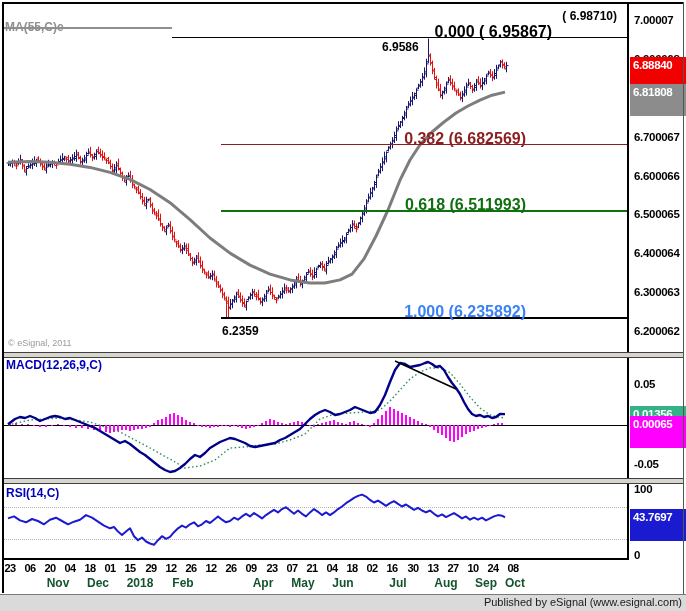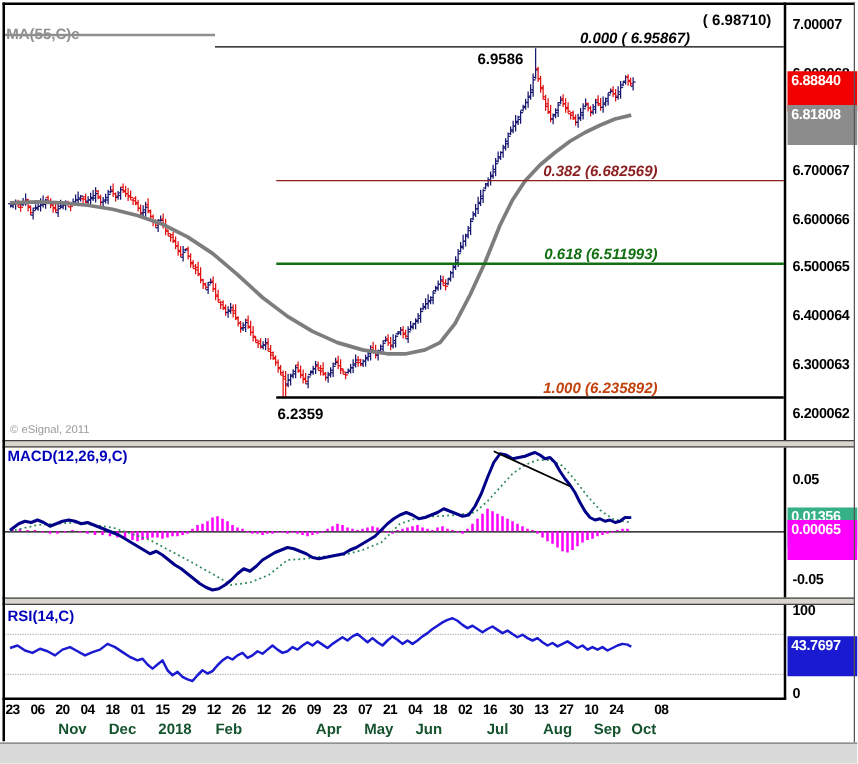--- a/index.html
+++ b/index.html
@@ -8,21 +8,21 @@
   .win{position:absolute;left:0;top:0;width:686px;height:611px;background:#fff;}
   svg#plot{position:absolute;left:0;top:0;z-index:3;pointer-events:none;}
   .frame-top{position:absolute;left:2px;top:2px;width:682px;height:2px;background:#000;z-index:9;}
   .frame-left{position:absolute;left:2px;top:2px;width:2px;height:591px;background:#000;z-index:9;}
   .frame-right{position:absolute;left:683px;top:2px;width:1px;height:592px;background:#555;z-index:9;}
   .axis-line{position:absolute;left:627px;top:2px;width:2px;height:557px;background:#000;z-index:5;}
   .panel-bottom{position:absolute;left:2px;top:558px;width:627px;height:2px;background:#000;z-index:5;}
   .splitter{position:absolute;left:2px;width:682px;height:4px;background:#d8d5ce;
             border-top:1px solid #404040;border-bottom:1px solid #404040;z-index:6;}
   .fibline{position:absolute;height:1.6px;z-index:4;}
-  .fiblbl{position:absolute;font-size:12px;font-weight:bold;z-index:5;white-space:nowrap;font-style:italic;}
+  .fiblbl{position:absolute;font-size:16px;font-weight:bold;z-index:5;white-space:nowrap;}
   .title{position:absolute;left:6px;top:4px;font-size:12px;font-weight:bold;color:#000;
          letter-spacing:-0.2px;white-space:nowrap;z-index:7;}
   .dynprice{position:absolute;right:69px;top:9px;font-size:12px;font-weight:bold;color:#000;z-index:7;}
   .malabel{position:absolute;left:5px;top:20px;font-size:12px;font-weight:bold;color:#8f8f8f;z-index:5;}
   .mastrike{position:absolute;left:4px;top:27px;width:168px;height:1.5px;background:#8f8f8f;z-index:4;}
   .axlbl{position:absolute;left:634px;font-size:11.5px;font-weight:bold;color:#000;
          letter-spacing:-0.3px;z-index:4;white-space:nowrap;}
   .vbox{position:absolute;left:630px;width:56px;height:32px;color:#fff;font-weight:bold;
         font-size:11.5px;line-height:16px;padding-left:3px;box-sizing:border-box;
         letter-spacing:-0.3px;z-index:8;}
@@ -941,20 +941,21 @@
   <div class="vbox" id="macd-box" style="top: 406.152px; background: rgb(53, 176, 135);">0.01356</div>
   <div class="vbox" id="signal-box" style="top: 416.48px; background: rgb(255, 0, 255);">0.00065</div>
 
   <div class="splitter" style="top:478px;"></div>
   <div class="pnl-lbl" style="top:486px;">RSI(14,C)</div>
   <div class="rsi-grid" style="top:507px;"></div>
   <div class="rsi-grid" style="top:539px;"></div>
   <div class="vbox" id="rsi-box" style="top: 509.36px; background: rgb(26, 26, 208);">43.7697</div>
 
   <div class="statusbar"></div>
+  <div class="pub">Published by eSignal (www.esignal.com)</div>
 
 <div class="axlbl" style="top: 14.4368px; z-index: 7;">7.00007</div>
     <div class="axlbl" style="top: 53.2376px; z-index: 4;">6.900068</div>
     <div class="axlbl" style="top: 92.0376px; z-index: 4;">6.800068</div>
     <div class="axlbl" style="top: 130.838px; z-index: 7;">6.700067</div>
     <div class="axlbl" style="top: 169.638px; z-index: 7;">6.600066</div>
     <div class="axlbl" style="top: 208.439px; z-index: 7;">6.500065</div>
     <div class="axlbl" style="top: 247.239px; z-index: 7;">6.400064</div>
     <div class="axlbl" style="top: 286.04px; z-index: 7;">6.300063</div>
     <div class="axlbl" style="top: 324.84px; z-index: 7;">6.200062</div>
@@ -963,21 +964,21 @@
     <div class="axlbl" style="top: 483px;">100</div>
     <div class="axlbl" style="top: 516px;">50</div>
     <div class="axlbl" style="top: 549px;">0</div>
     <div class="fibline" style="left: 172px; top: 36.7px; width: 455px; background: rgb(0, 0, 0);"></div>
     <div class="fiblbl" style="right: 134px; top: 22.5px; color: rgb(0, 0, 0);">0.000 ( 6.95867)</div>
     <div class="fibline" style="left: 221px; top: 143.827px; width: 406px; background: rgb(139, 31, 31);"></div>
     <div class="fiblbl" style="right: 160px; top: 129.627px; color: rgb(139, 31, 31);">0.382 (6.682569)</div>
     <div class="fibline" style="left: 221px; top: 210.011px; width: 406px; background: rgb(16, 112, 16);"></div>
     <div class="fiblbl" style="right: 160px; top: 195.811px; color: rgb(16, 112, 16);">0.618 (6.511993)</div>
     <div class="fibline" style="left: 221px; top: 317.138px; width: 406px; background: rgb(0, 0, 0);"></div>
-    <div class="fiblbl" style="right: 160px; top: 302.938px; color: #c2410c;">1.000 (6.235892)</div>
+    <div class="fiblbl" style="right: 160px; top: 302.938px; color: #3b82f6;">1.000 (6.235892)</div>
     <div class="tick" style="left: 10px;">23</div>
     <div class="tick" style="left: 30px;">06</div>
     <div class="tick" style="left: 50px;">20</div>
     <div class="tick" style="left: 70px;">04</div>
     <div class="tick" style="left: 90px;">18</div>
     <div class="tick" style="left: 110px;">01</div>
     <div class="tick" style="left: 130px;">15</div>
     <div class="tick" style="left: 151px;">29</div>
     <div class="tick" style="left: 171px;">12</div>
     <div class="tick" style="left: 191px;">26</div>
@@ -989,21 +990,21 @@
     <div class="tick" style="left: 312px;">21</div>
     <div class="tick" style="left: 332px;">04</div>
     <div class="tick" style="left: 352px;">18</div>
     <div class="tick" style="left: 372px;">02</div>
     <div class="tick" style="left: 392px;">16</div>
     <div class="tick" style="left: 413px;">30</div>
     <div class="tick" style="left: 433px;">13</div>
     <div class="tick" style="left: 453px;">27</div>
     <div class="tick" style="left: 473px;">10</div>
     <div class="tick" style="left: 493px;">24</div>
-    <div class="tick" style="left: 529px;">08</div>
+    <div class="tick" style="left: 513px;">08</div>
     <div class="month" style="left: 58px;">Nov</div>
     <div class="month" style="left: 98px;">Dec</div>
     <div class="month" style="left: 140px;">2018</div>
     <div class="month" style="left: 183px;">Feb</div>
     <div class="month" style="left: 223px; margin-top: 39px;">Mar</div>
     <div class="month" style="left: 263px;">Apr</div>
     <div class="month" style="left: 303px;">May</div>
     <div class="month" style="left: 343px;">Jun</div>
     <div class="month" style="left: 398px;">Jul</div>
     <div class="month" style="left: 446px;">Aug</div>

